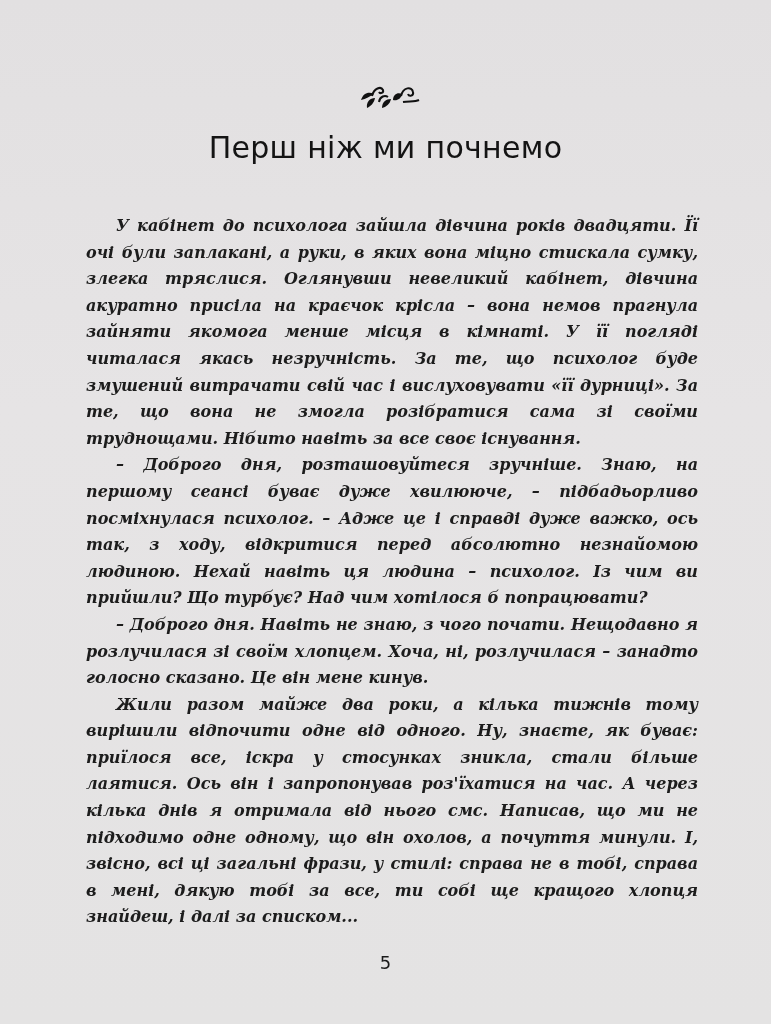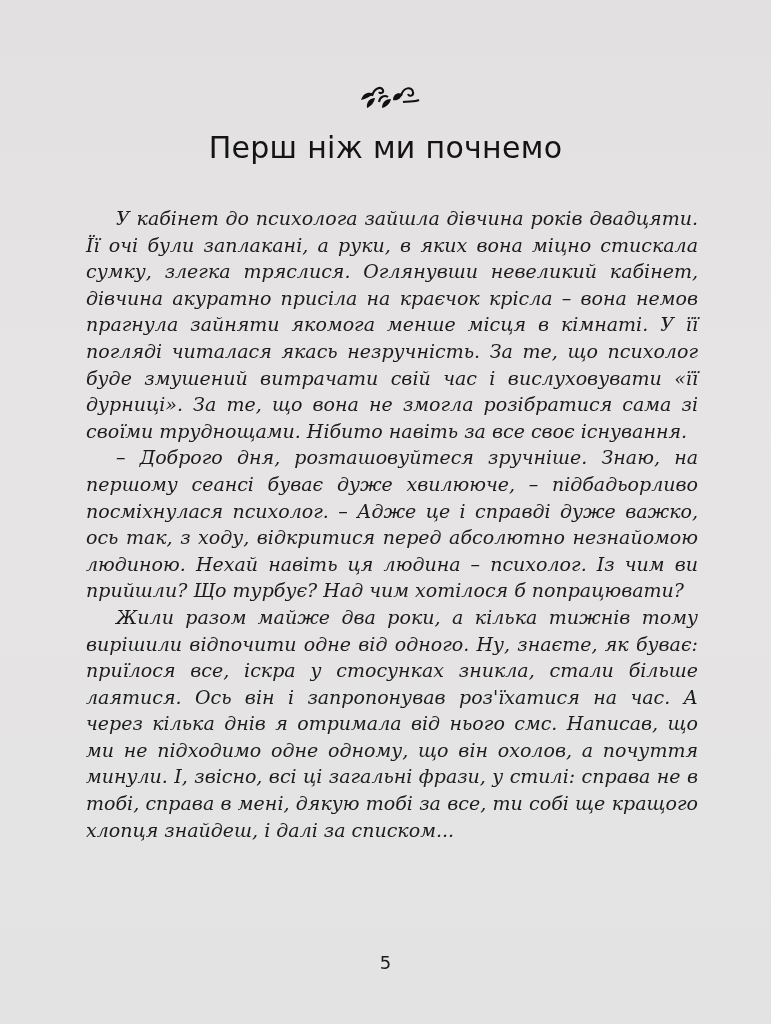--- a/index.html
+++ b/index.html
@@ -34,27 +34,28 @@
       top: 130px;
       text-align: center;
       font-family: "DejaVu Sans", sans-serif;
       font-size: 30px;
       color: #141414;
       letter-spacing: 0.3px;
     }
     .body-text {
       position: absolute;
       left: 86px;
-      top: 205px;
+      top: 213px;
       width: 612px;
       font-family: "DejaVu Serif", serif;
       font-style: italic;
-      font-size: 19px;
+      font-size: 16px;
       line-height: 26.6px;
       color: #1c1c1c;
+      font-weight: bold;
     }
     .body-text p {
       margin: 0;
       text-indent: 30px;
       text-align: justify;
     }
     .page-number {
       position: absolute;
       left: 0;
       width: 771px;
@@ -86,17 +87,18 @@
       <path d="M44 16 C46 7, 55 6, 56 12 C57 16, 52 17, 51 14" stroke="#111" stroke-width="2" fill="none"></path>
       <path d="M46 22 C52 21, 58 22, 62 20" stroke="#111" stroke-width="2" fill="none"></path>
     </g>
   </svg>
 
   <div class="title">Перш ніж ми почнемо</div>
 
   <div class="body-text">
     <p>У кабінет до психолога зайшла дівчина років двадцяти. Її очі були заплакані, а руки, в яких вона міцно стискала сумку, злегка тряслися. Оглянувши невеликий кабінет, дівчина акуратно присіла на краєчок крісла – вона немов прагнула зайняти якомога менше місця в кімнаті. У її погляді читалася якась незручність. За те, що психолог буде змушений витрачати свій час і вислуховувати «її дурниці». За те, що вона не змогла розібратися сама зі своїми труднощами. Нібито навіть за все своє існування.</p>
     <p>– Доброго дня, розташовуйтеся зручніше. Знаю, на першому сеансі буває дуже хвилююче, – підбадьорливо посміхнулася психолог. – Адже це і справді дуже важко, ось так, з ходу, відкритися перед абсолютно незнайомою людиною. Нехай навіть ця людина – психолог. Із чим ви прийшли? Що турбує? Над чим хотілося б попрацювати?</p>
+    <p>– Доброго дня. Навіть не знаю, з чого почати. Нещодавно я розлучилася зі своїм хлопцем. Хоча, ні, розлучилася – занадто голосно сказано. Це він мене кинув.</p>
     <p>Жили разом майже два роки, а кілька тижнів тому вирішили відпочити одне від одного. Ну, знаєте, як буває: приїлося все, іскра у стосунках зникла, стали більше лаятися. Ось він і запропонував роз'їхатися на час. А через кілька днів я отримала від нього смс. Написав, що ми не підходимо одне одному, що він охолов, а почуття минули. І, звісно, всі ці загальні фрази, у стилі: справа не в тобі, справа в мені, дякую тобі за все, ти собі ще кращого хлопця знайдеш, і далі за списком...</p>
   </div>
 
   <div class="page-number">5</div>
 </div>
 
 </body></html>

